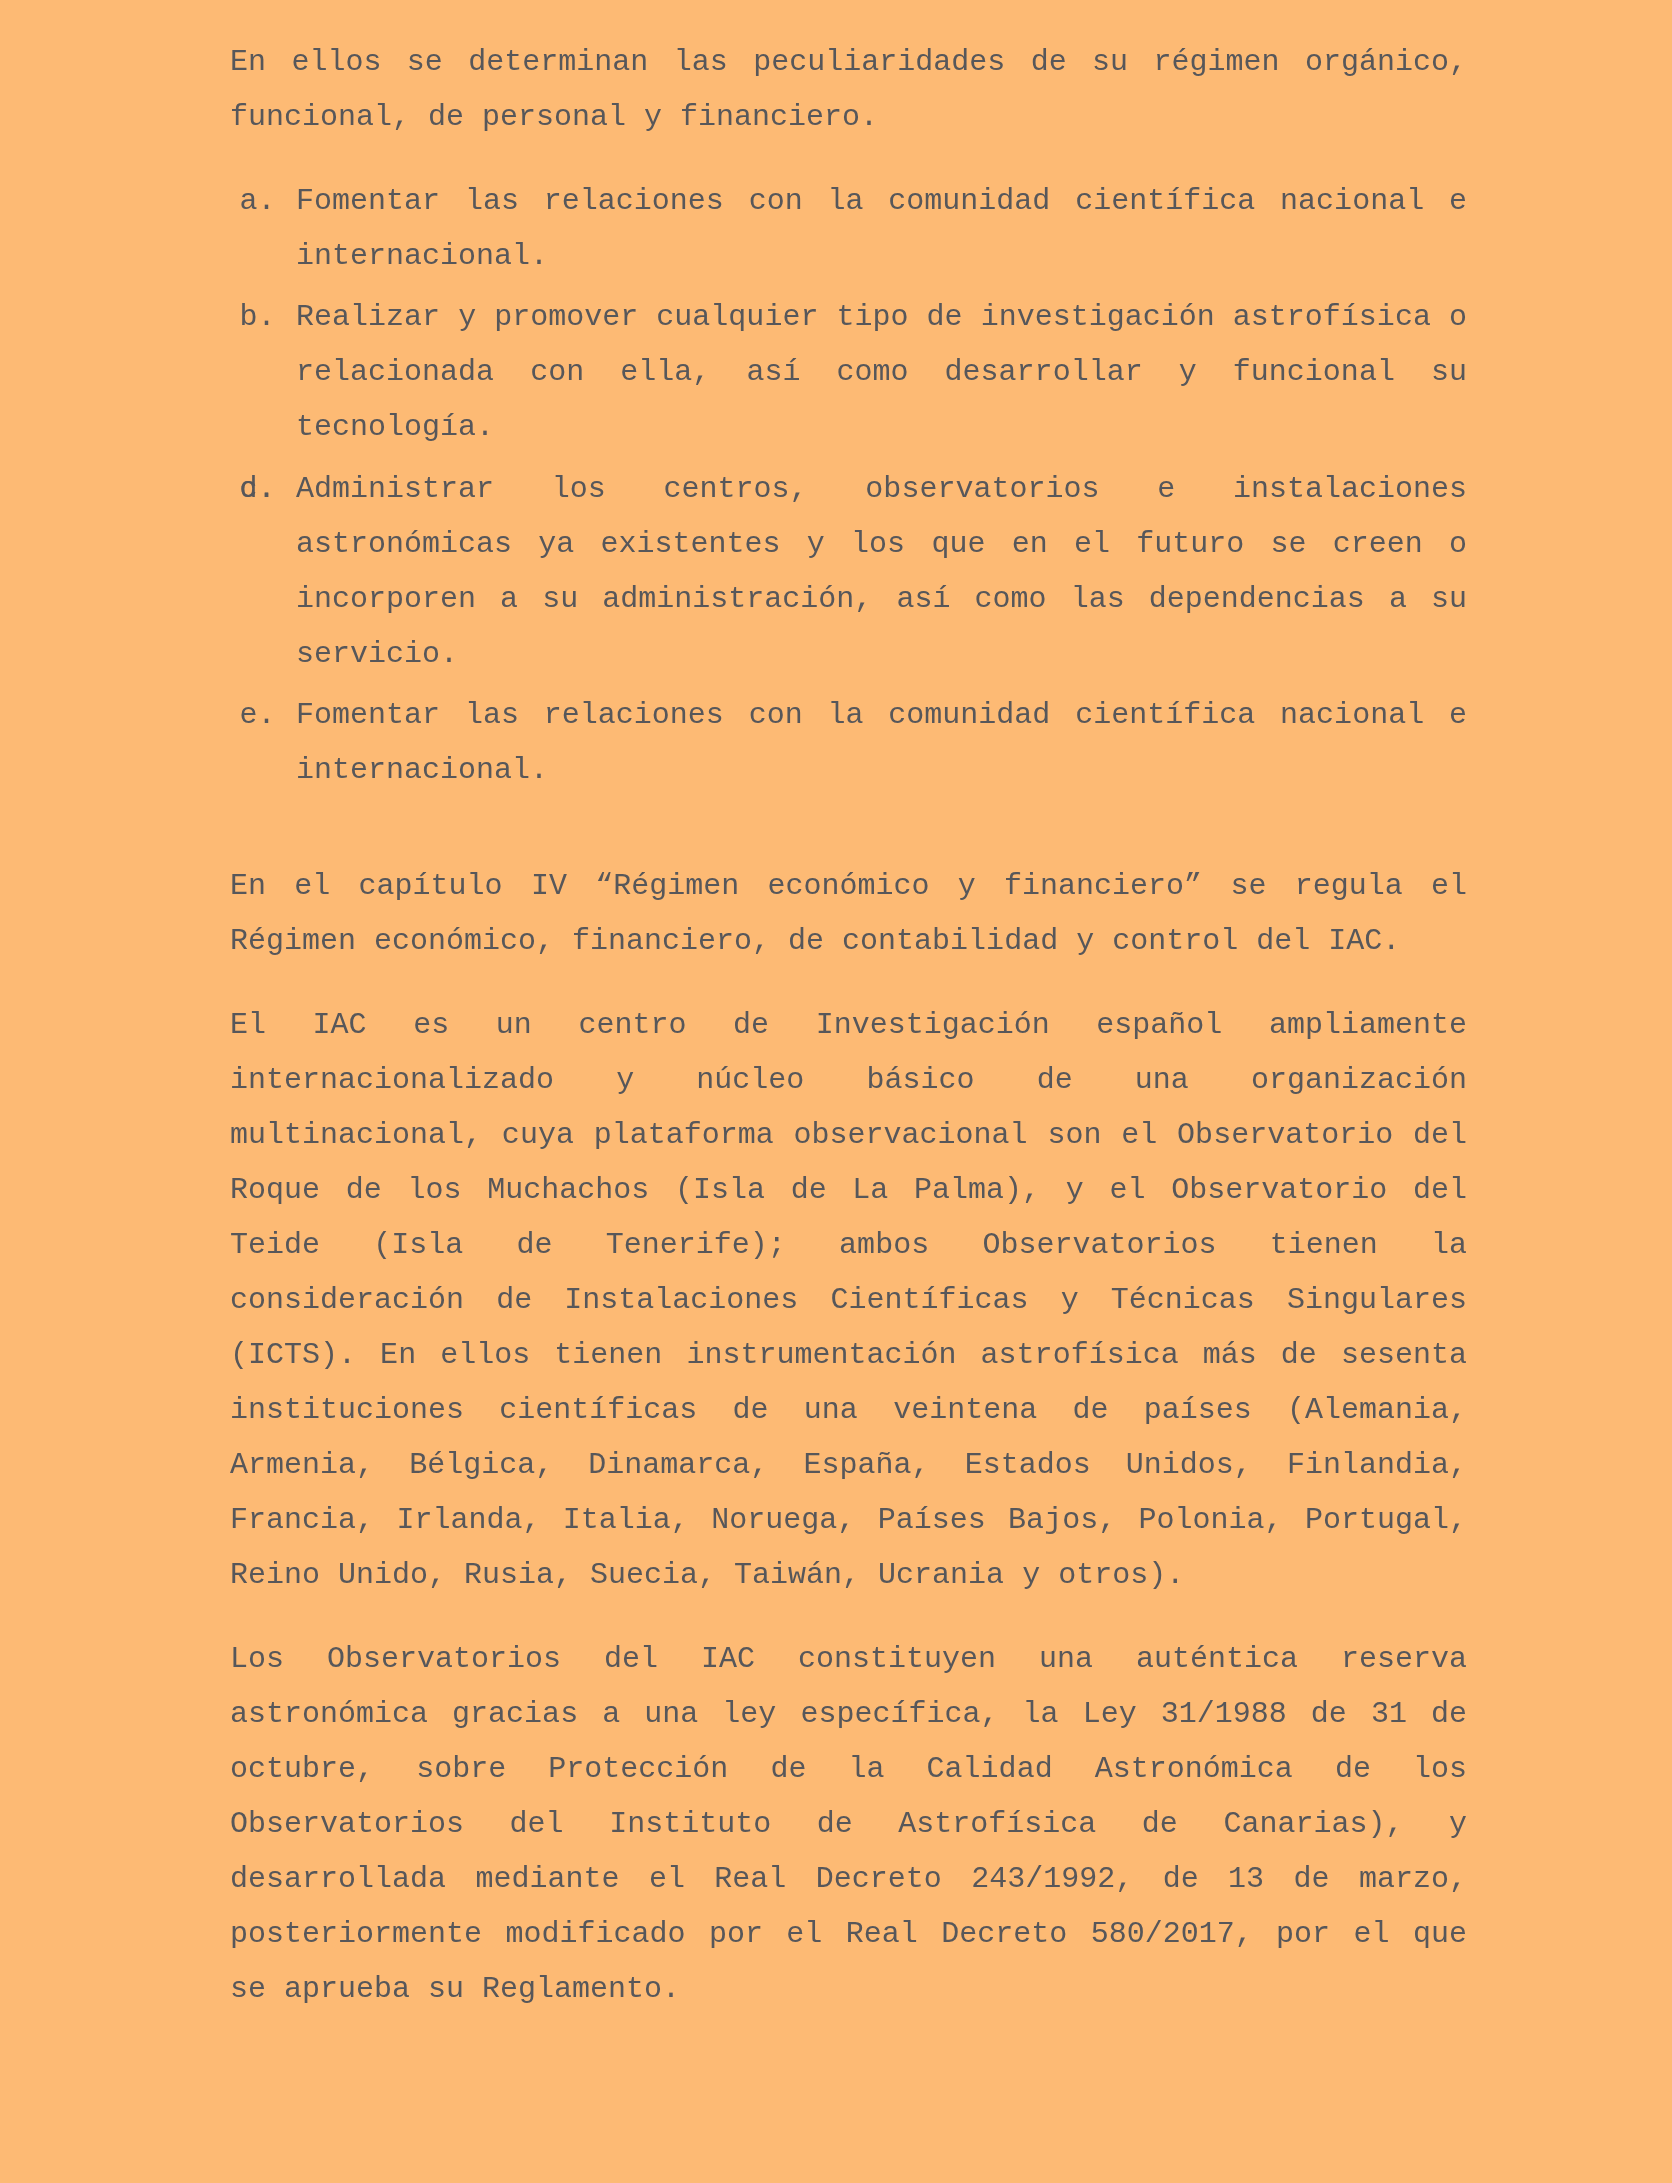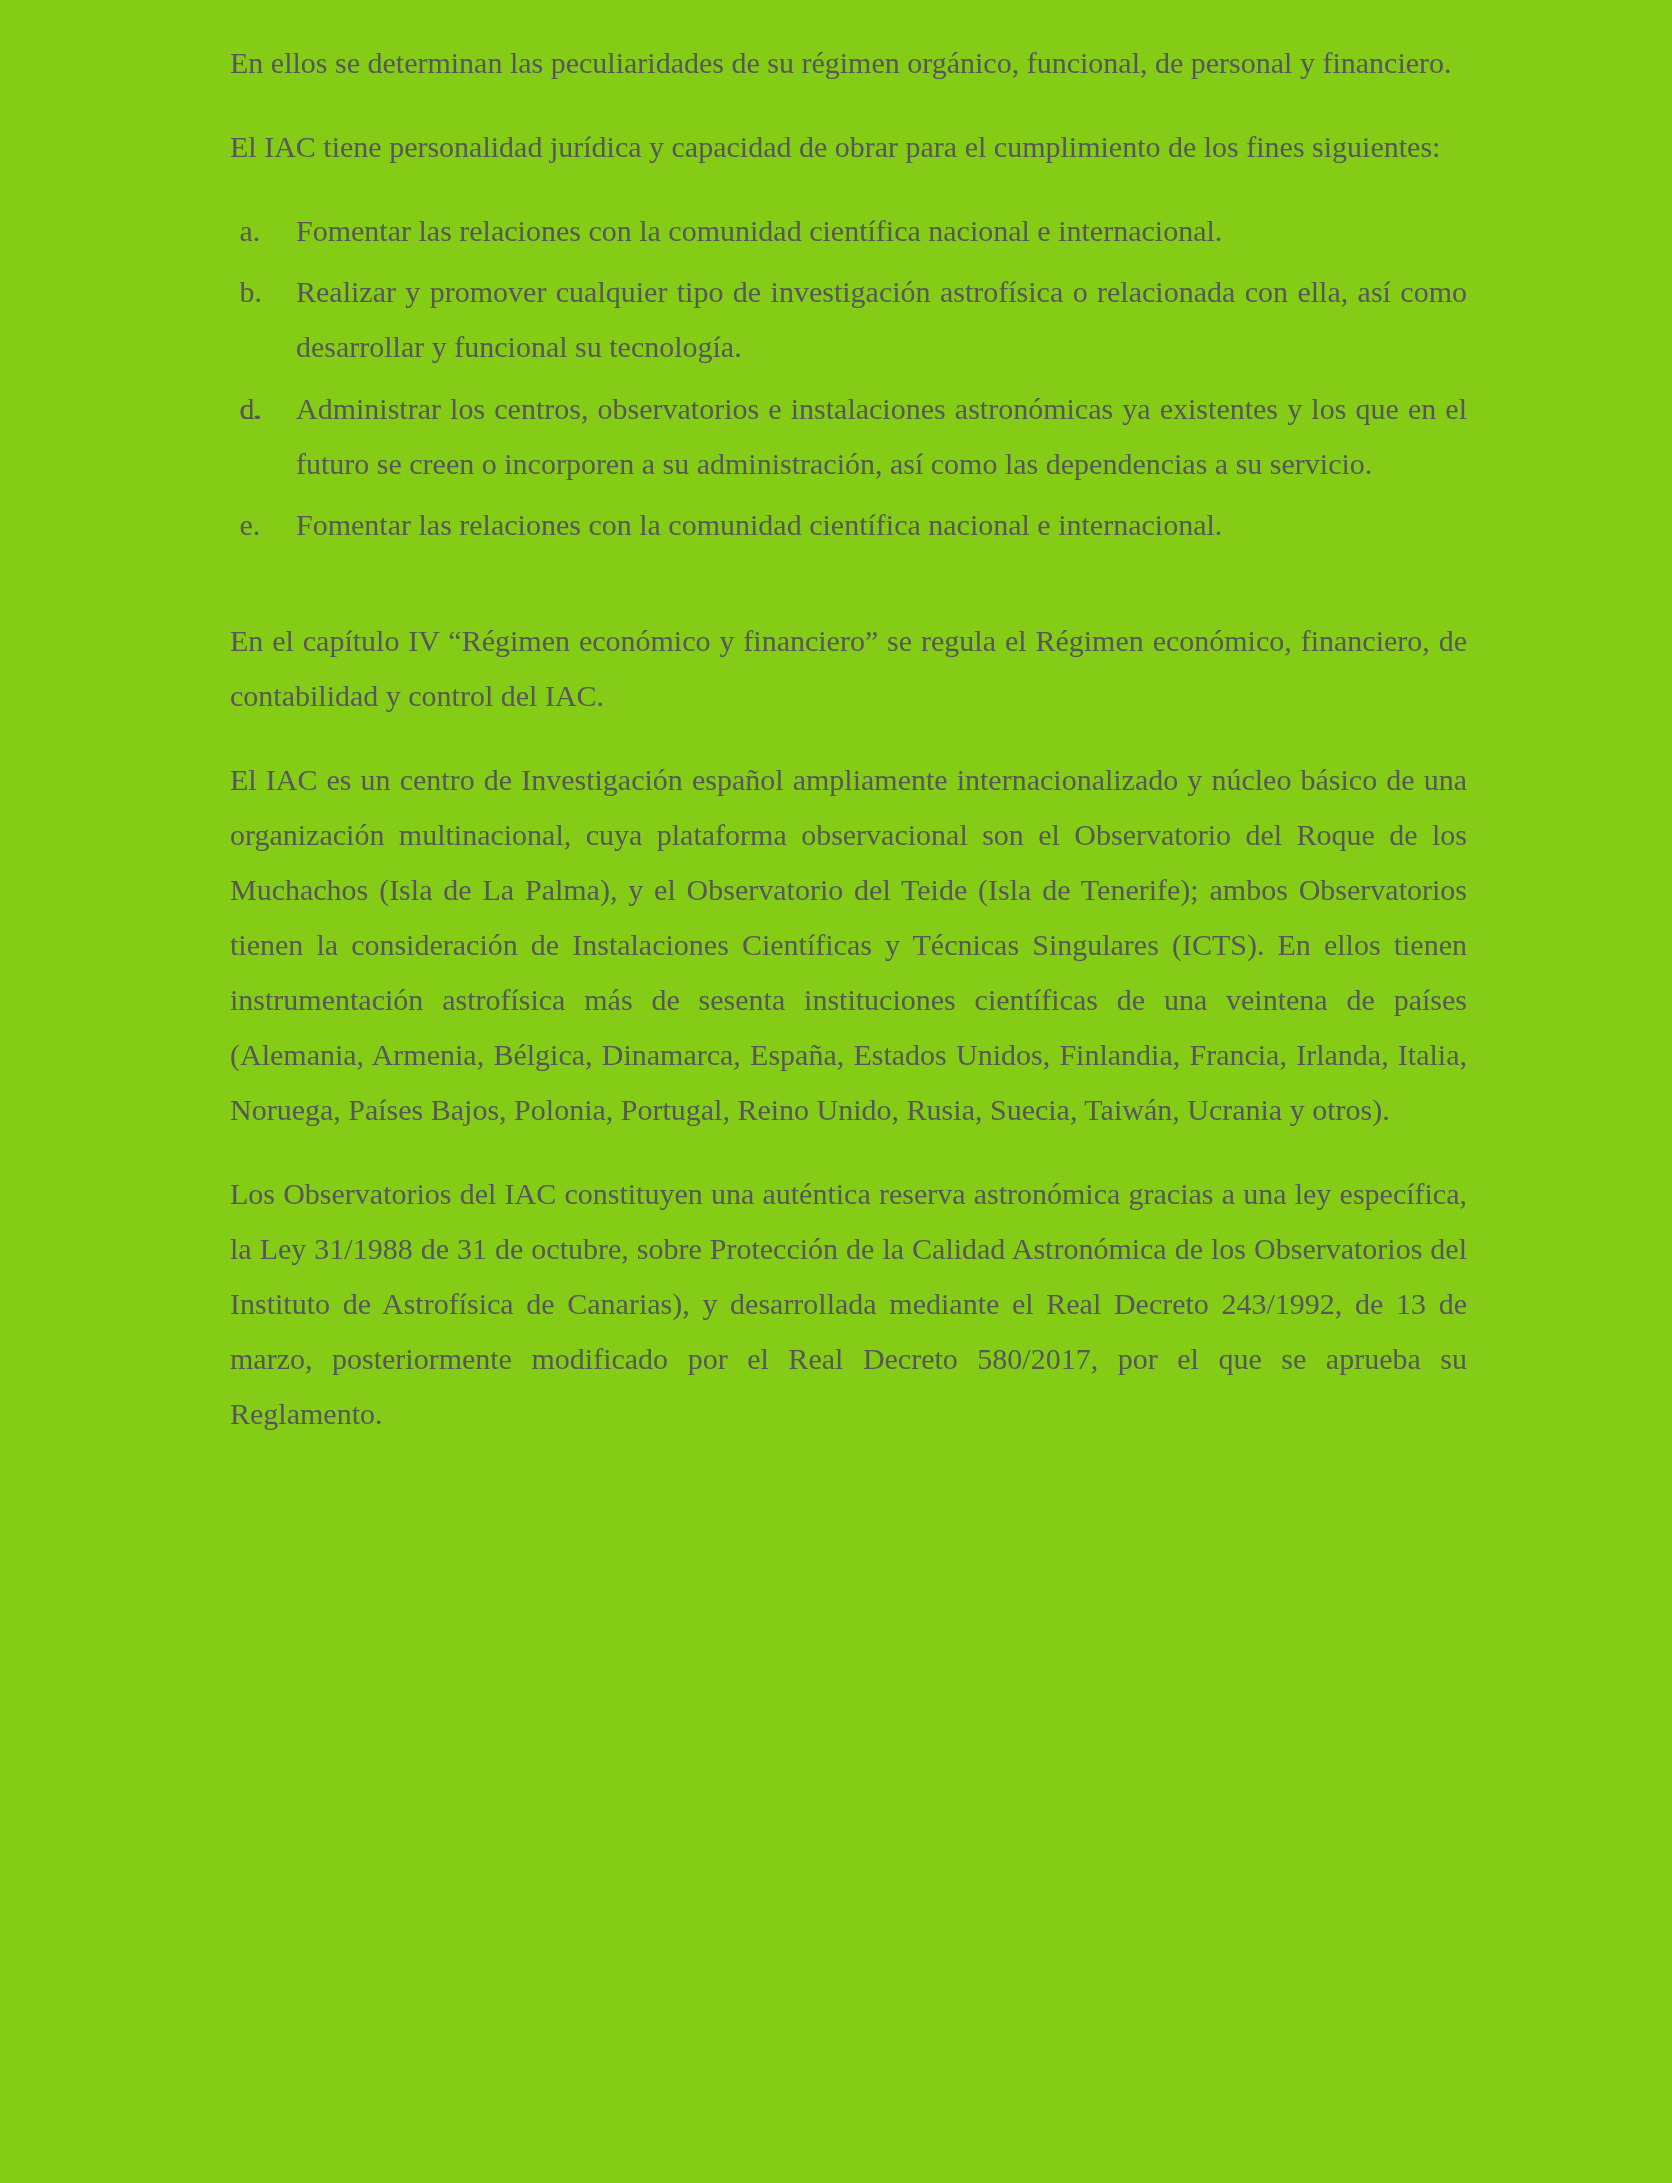--- a/index.html
+++ b/index.html
@@ -5,23 +5,23 @@
   html, body {
     margin: 0;
     padding: 0;
     background: #ffffff;
   }
   .page {
     position: relative;
     width: 1672px;
     height: 2183px;
     box-sizing: border-box;
-    background: #84cc16;
+    background: #fdba74;
     padding: 35px 205px 0 230px;
-    font-family: Liberation Serif, serif;
+    font-family: Liberation Mono, monospace;
     font-size: 30px;
     line-height: 55px;
     color: #57575a;
     text-align: justify;
     overflow: hidden;
   }
   .page p {
     margin: 0 0 29px 0;
   }
   ol.alpha-list {
@@ -44,21 +44,20 @@
     margin-top: 61px;
   }
 </style>
 </head>
 <body>
 
 <div class="page">
 
   <p>En ellos se determinan las peculiaridades de su régimen orgánico, funcional, de personal y financiero.</p>
 
-  <p>El IAC tiene personalidad jurídica y capacidad de obrar para el cumplimiento de los fines siguientes:</p>
 
   <ol class="alpha-list">
     <li>
       <span class="marker">a.</span>
       <span>Fomentar las relaciones con la comunidad científica nacional e internacional.</span>
     </li>
     <li>
       <span class="marker">b.</span>
       <span>Realizar y promover cualquier tipo de investigación astrofísica o relacionada con ella, así como desarrollar y funcional su tecnología.</span>
     </li>

